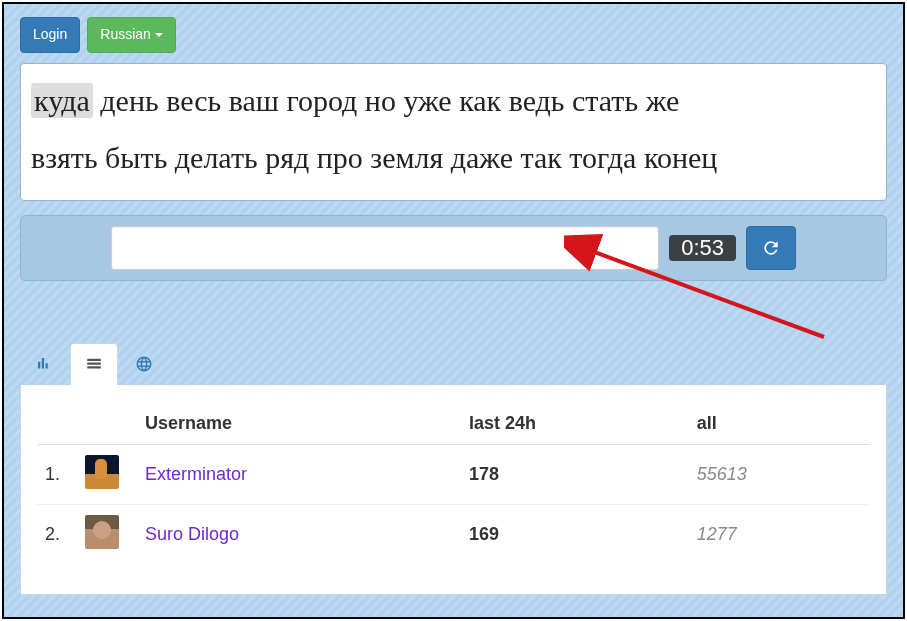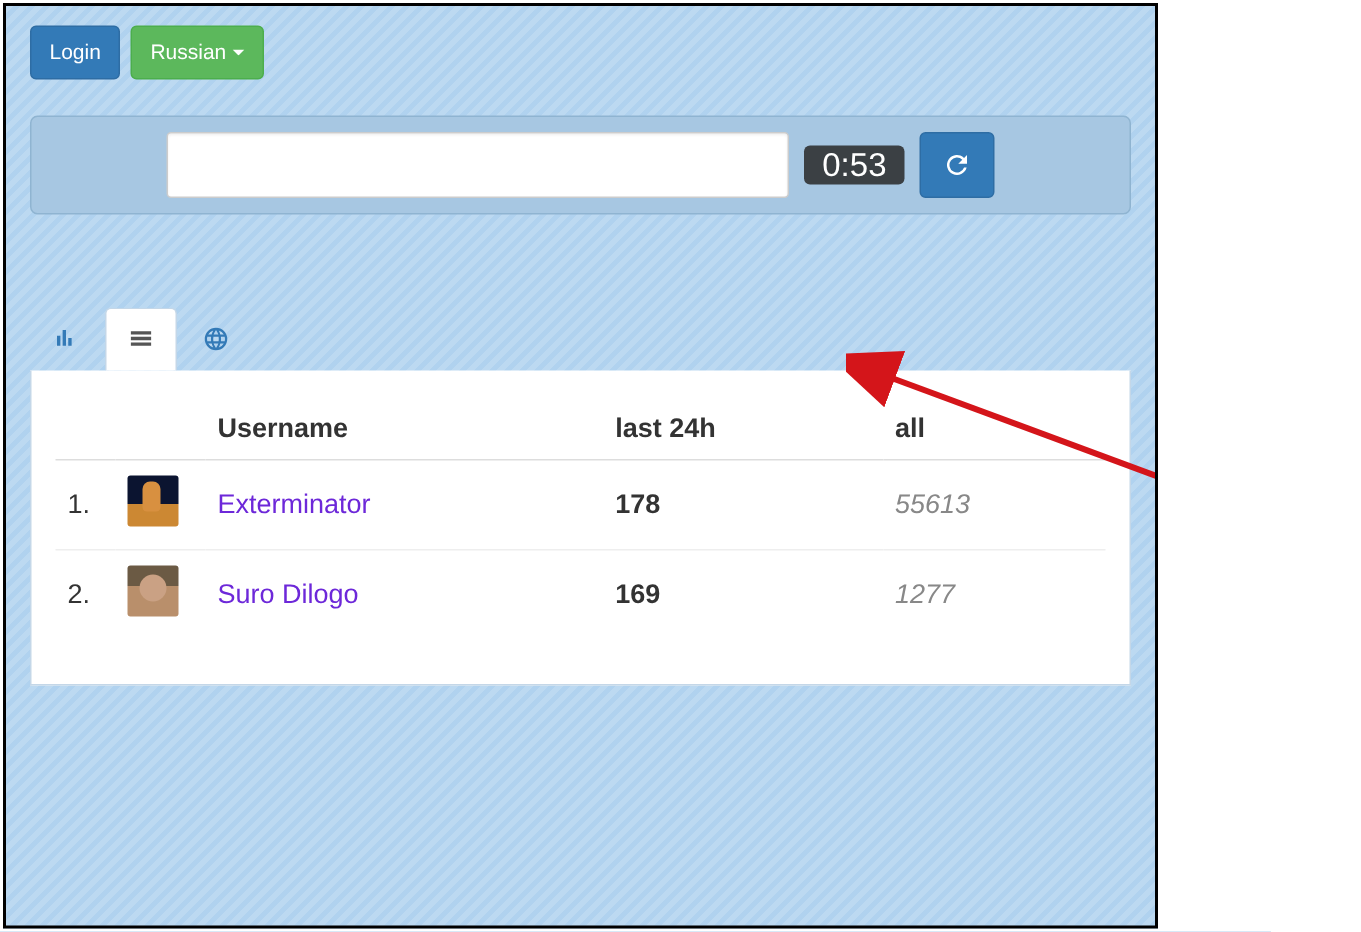--- a/index.html
+++ b/index.html
@@ -1,17 +1,17 @@
 <!DOCTYPE html>
 <html><head>
 <meta charset="utf-8">
 <style>
 * { box-sizing: border-box; margin: 0; padding: 0; }
 body { font-family: "Helvetica Neue", Helvetica, Arial, sans-serif; background: #fff; padding: 2px; }
-.frame { border: 2px solid #000; width: 770px; height: 617px; overflow: hidden; background: #b0d2ef; background-image: linear-gradient(135deg, rgba(255,255,255,.15) 25%, transparent 25%, transparent 50%, rgba(255,255,255,.15) 50%, rgba(255,255,255,.15) 75%, transparent 75%, transparent); background-size: 10px 10px; position: relative; }
+.frame { border: 2px solid #000; width: 903px; height: 617px; overflow: hidden; background: #b0d2ef; background-image: linear-gradient(135deg, rgba(255,255,255,.15) 25%, transparent 25%, transparent 50%, rgba(255,255,255,.15) 50%, rgba(255,255,255,.15) 75%, transparent 75%, transparent); background-size: 10px 10px; position: relative; }
 .inner { padding: 0 16px; }
 .topbar { padding: 13px 0 10px 0; display: flex; align-items: center; gap: 7px; }
 .btn { display: inline-flex; align-items: center; padding: 7px 12px; font-size: 14px; border-radius: 4px; cursor: pointer; border: 1px solid transparent; color: #fff; line-height: 1.4; }
 .btn-primary { background: #337ab7; border-color: #2e6da4; }
 .btn-success { background: #5cb85c; border-color: #4cae4c; }
 .caret { display: inline-block; width: 0; height: 0; margin-left: 4px; vertical-align: middle; border-top: 4px dashed #fff; border-right: 4px solid transparent; border-left: 4px solid transparent; }
 .switch-label { font-size: 14px; color: #555; margin-left: 6px; }
 .words-panel { background: #fff; border: 1px solid #9ab5cb; border-radius: 4px; padding: 8px 10px 14px 10px; font-family: Georgia, "Times New Roman", serif; font-size: 30px; color: #222; line-height: 1.9; }
 .words-panel .wline { white-space: nowrap; }
 .hl { background: #ddd; border-radius: 3px; padding: 1px 3px; }
@@ -52,20 +52,26 @@
   <div class="inner">
 
     <div class="topbar">
       <span class="btn btn-primary">Login</span>
       <span class="btn btn-success">
         <span>Russian</span>
         <span class="caret"></span>
       </span>
     </div>
 
+    <div class="words-panel">
+      <div class="wline">
+        <span class="hl">куда</span><span> день весь ваш город но уже как ведь стать же</span>
+      </div>
+      <div class="wline">взять быть делать ряд про земля даже так тогда конец</div>
+    </div>
 
     <div class="input-row">
       <input class="type-input" type="text" style="">
       <div class="timer-box">0:53</div>
       <div class="reload-btn">
         <svg viewBox="0 0 24 24">
             <path d="M17.65 6.35A8 8 0 1 0 19.73 14h-2.08a6 6 0 1 1-1.41-6.24L13 11h7V4l-2.35 2.35z"></path>
           </svg>
       </div>
     </div>

